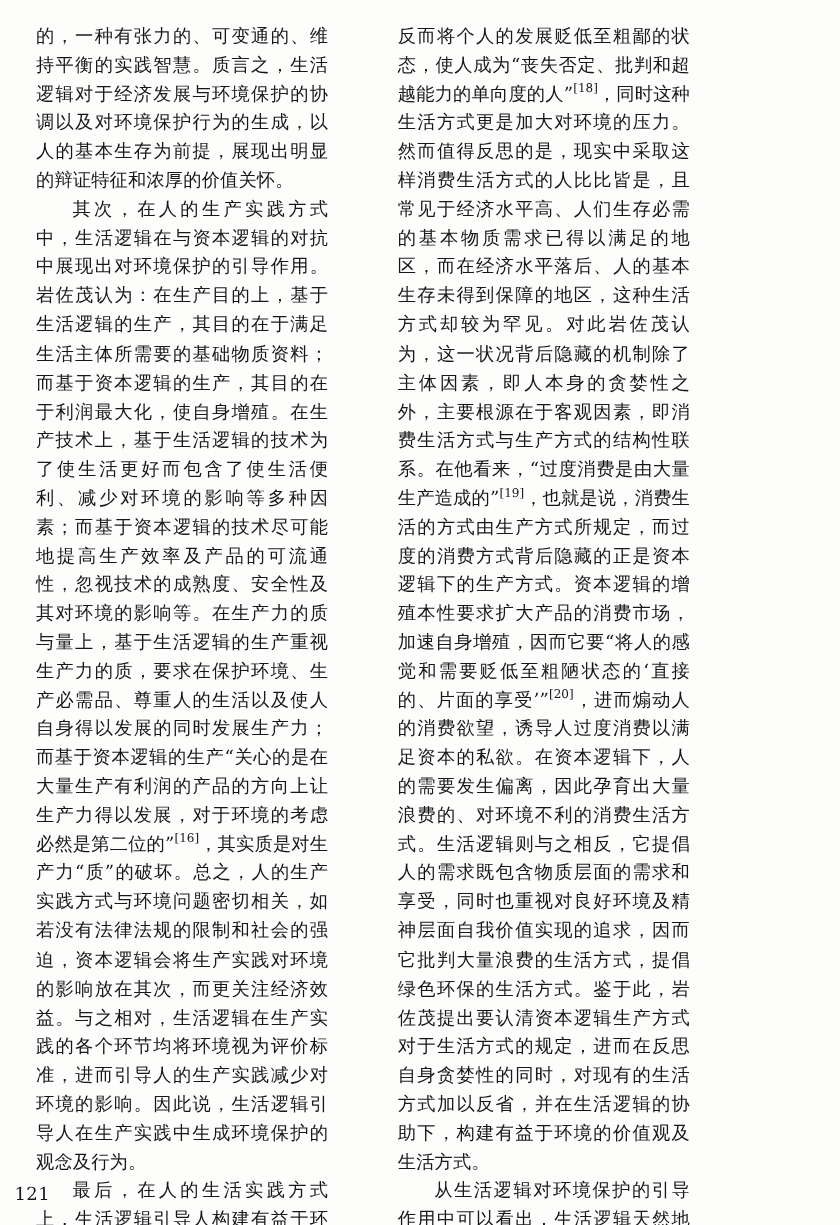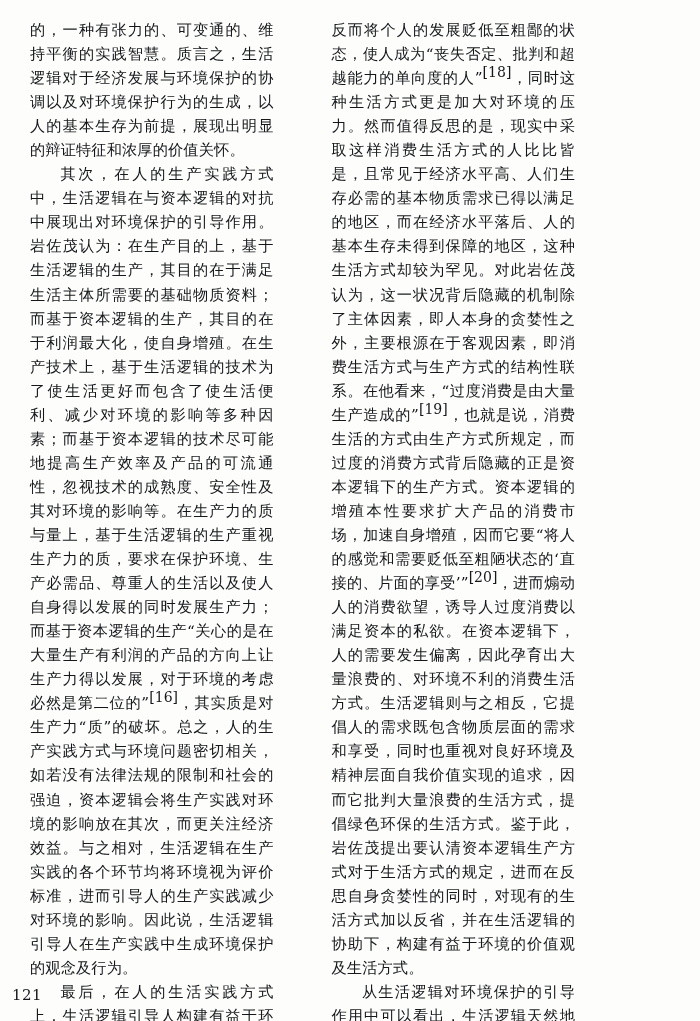--- a/index.html
+++ b/index.html
@@ -43,21 +43,21 @@
     text-justify: inter-character;
     letter-spacing: 0.15px;
     text-indent: 0;
     word-break: break-all;
     -webkit-font-smoothing: antialiased;
   }
   p.para.indent {
     text-indent: 2em;
   }
   .fn {
-    font-size: 14px;
+    font-size: 10px;
     vertical-align: super;
     line-height: 0;
     letter-spacing: 0;
   }
   .pagenum {
     position: absolute;
     left: 12px;
     bottom: 17px;
     font-size: 15px;
     color: #15171a;

